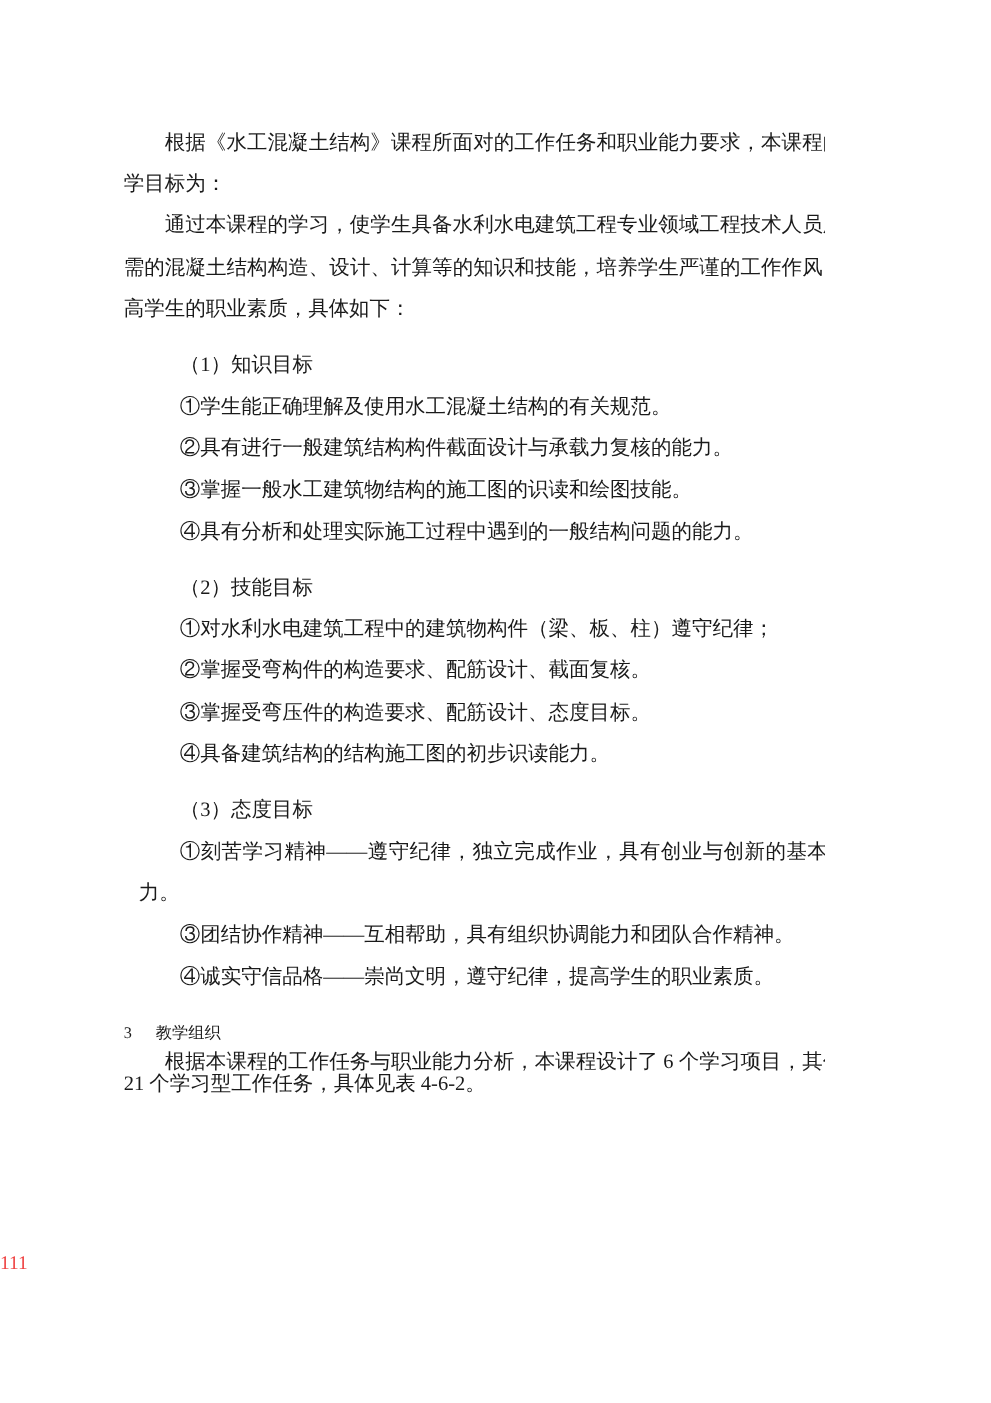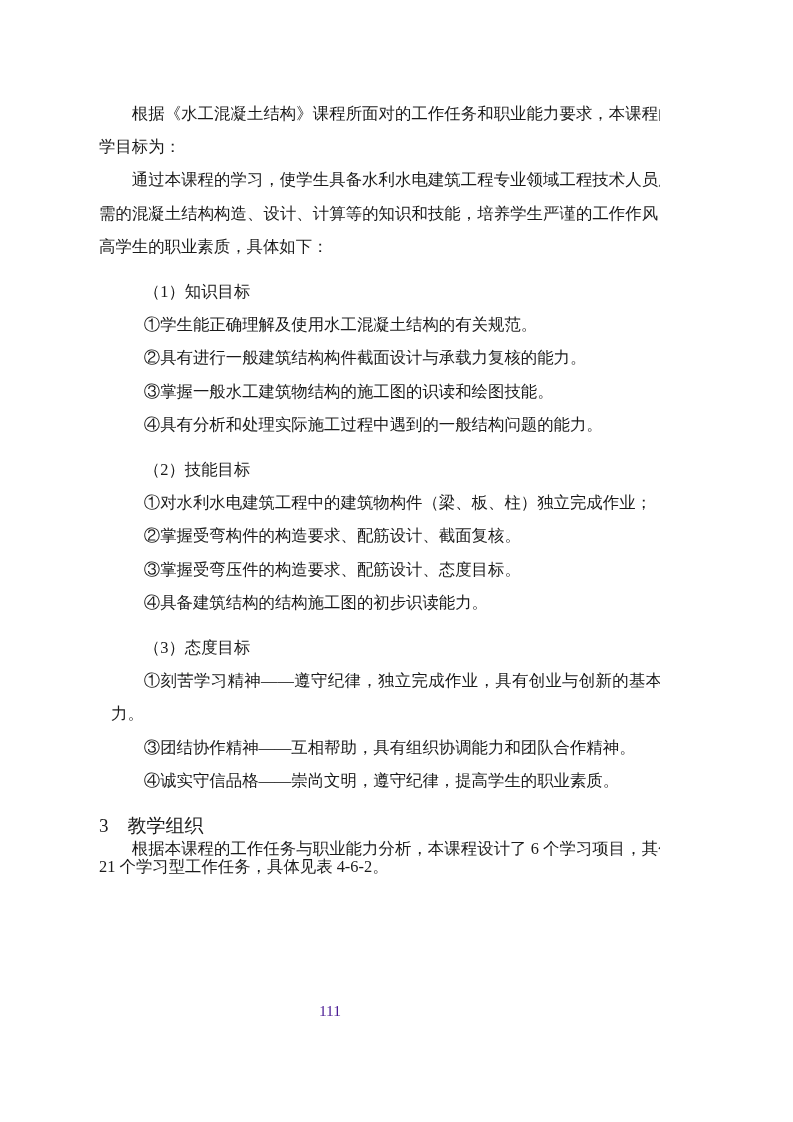--- a/index.html
+++ b/index.html
@@ -34,38 +34,38 @@
     text-indent: 2em;
   }
   .goal-section {
     margin: 12px;
   }
   .org-section {
     margin-top: 15px;
   }
   .org-heading {
     margin: 0;
-    font-size: 19px;
+    font-size: 13px;
     line-height: 28px;
   }
   .org-title {
     margin-left: 19px;
   }
   .org-body {
     line-height: 18px;
   }
   .page-number {
     position: absolute;
     left: 0;
     right: 0;
     top: 1002px;
-    text-align: center;
+    text-align: left;
     font-size: 15.5px;
     line-height: 18px;
-    color: #4c1d95;
+    color: #ef4444;
   }
 </style>
 </head>
 <body>
 
 <div class="page">
   <div class="content">
 
     <p class="para indent">根据《水工混凝土结构》课程所面对的工作任务和职业能力要求，本课程的教学目标为：</p>
     <p class="para indent">通过本课程的学习，使学生具备水利水电建筑工程专业领域工程技术人员所必需的混凝土结构构造、设计、计算等的知识和技能，培养学生严谨的工作作风，提高学生的职业素质，具体如下：</p>
@@ -73,21 +73,21 @@
     <div class="goal-section">
       <p class="line indent">（1）知识目标</p>
       <p class="line indent">①学生能正确理解及使用水工混凝土结构的有关规范。</p>
       <p class="line indent">②具有进行一般建筑结构构件截面设计与承载力复核的能力。</p>
       <p class="line indent">③掌握一般水工建筑物结构的施工图的识读和绘图技能。</p>
       <p class="line indent">④具有分析和处理实际施工过程中遇到的一般结构问题的能力。</p>
     </div>
 
     <div class="goal-section">
       <p class="line indent">（2）技能目标</p>
-      <p class="line indent">①对水利水电建筑工程中的建筑物构件（梁、板、柱）独立完成作业；</p>
+      <p class="line indent">①对水利水电建筑工程中的建筑物构件（梁、板、柱）遵守纪律；</p>
       <p class="line indent">②掌握受弯构件的构造要求、配筋设计、截面复核。</p>
       <p class="line indent">③掌握受弯压件的构造要求、配筋设计、态度目标。</p>
       <p class="line indent">④具备建筑结构的结构施工图的初步识读能力。</p>
     </div>
 
     <div class="goal-section">
       <p class="line indent">（3）态度目标</p>
       <p class="line indent">①刻苦学习精神——遵守纪律，独立完成作业，具有创业与创新的基本能力。</p>
       <p class="line indent">③团结协作精神——互相帮助，具有组织协调能力和团队合作精神。</p>
       <p class="line indent">④诚实守信品格——崇尚文明，遵守纪律，提高学生的职业素质。</p>

